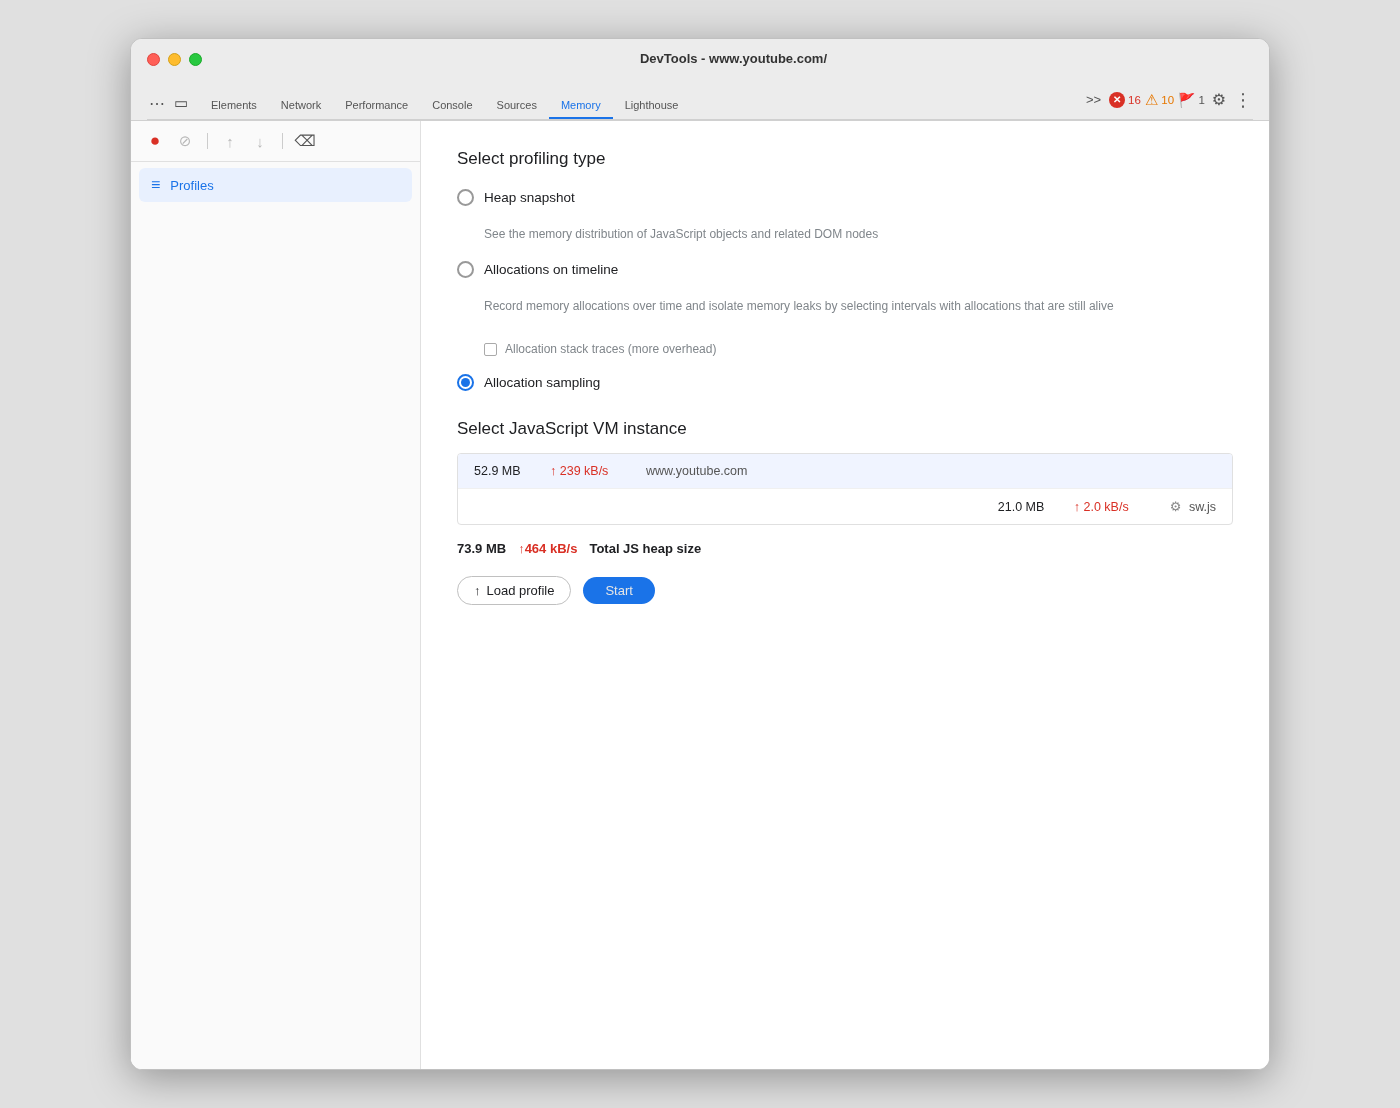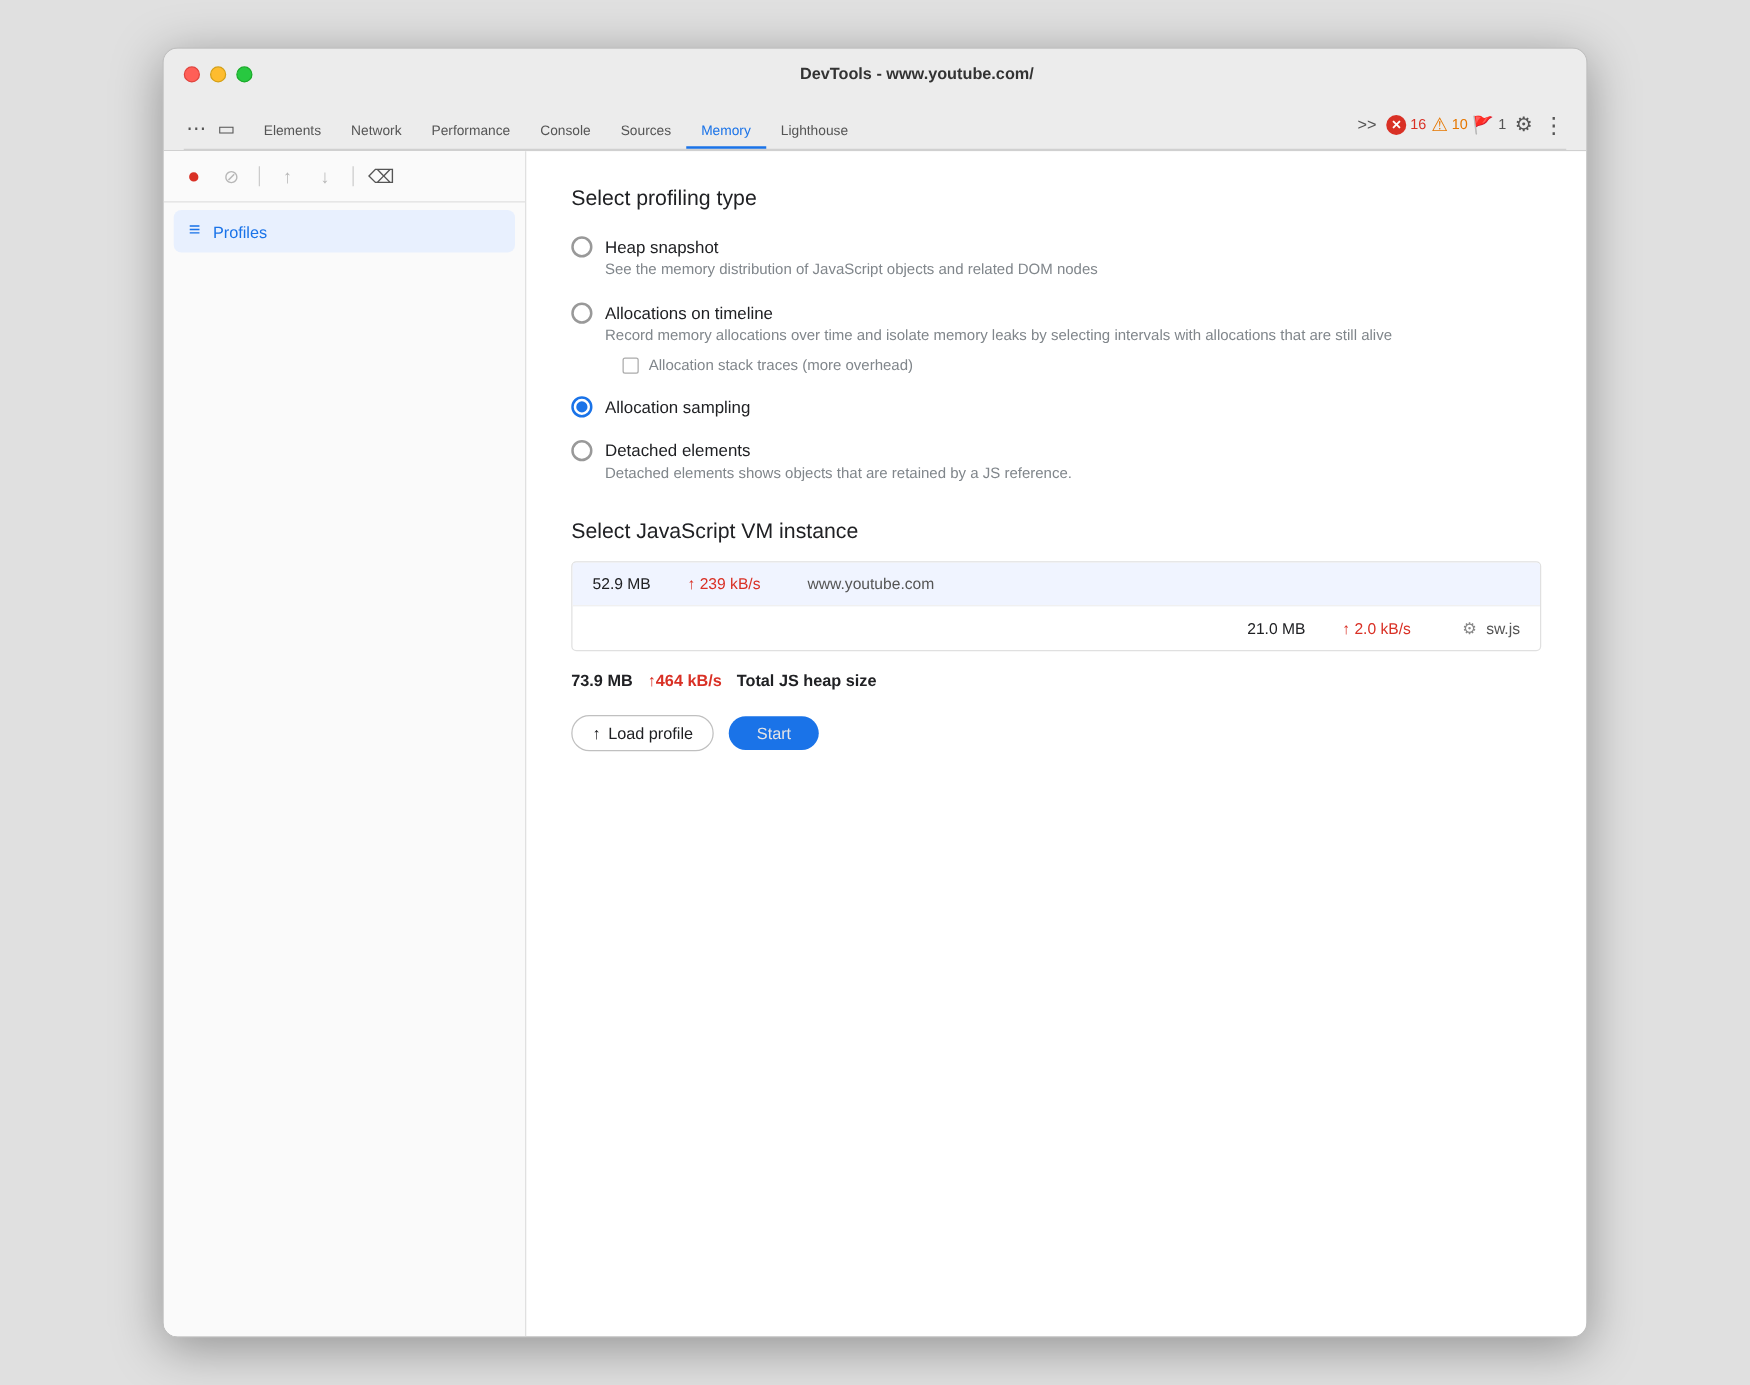--- a/index.html
+++ b/index.html
@@ -160,21 +160,21 @@
       padding: 28px 36px;
       overflow-y: auto;
     }
     .section-title {
       font-size: 17px;
       font-weight: 400;
       color: #202124;
       margin-bottom: 20px;
     }
     .radio-group { display: flex; flex-direction: column; gap: 18px; margin-bottom: 28px; }
-    .radio-option { display: flex; flex-direction: column; gap: 0; }
+    .radio-option { display: flex; flex-direction: column; gap: 19px; }
     .radio-label-row {
       display: flex;
       align-items: center;
       gap: 10px;
     }
     .radio-input {
       width: 17px; height: 17px;
       border-radius: 50%;
       border: 2px solid #999;
       flex-shrink: 0;
@@ -199,21 +199,21 @@
     .radio-desc {
       font-size: 12px;
       color: #80868b;
       margin-left: 27px;
       line-height: 1.5;
     }
     .checkbox-row {
       display: flex;
       align-items: center;
       gap: 8px;
-      margin-left: 41px;
+      margin-left: 27px;
       margin-top: 8px;
     }
     .checkbox-input {
       width: 13px; height: 13px;
       border: 1.5px solid #aaa;
       display: flex; align-items: center; justify-content: center;
       cursor: pointer;
       border-radius: 2px;
     }
     .checkbox-label { font-size: 12px; color: #80868b; }
@@ -380,27 +380,20 @@
           </div>
         </div>
 
         <div class="radio-option">
           <div class="radio-label-row">
             <div class="radio-input checked"></div>
             <span class="radio-label">Allocation sampling</span>
           </div>
         </div>
 
-        <div class="radio-option">
-          <div class="radio-label-row">
-            <div class="radio-input"></div>
-            <span class="radio-label">Detached elements</span>
-          </div>
-          <div class="radio-desc">Detached elements shows objects that are retained by a JS reference.</div>
-        </div>
 
       </div>
 
       <div class="vm-section-title">Select JavaScript VM instance</div>
       <div class="vm-table">
         <div class="vm-row selected">
           <span class="vm-size">52.9 MB</span>
           <span class="vm-rate">
             <span style="color:#d93025;">↑</span>
             <span>239 kB/s</span>

